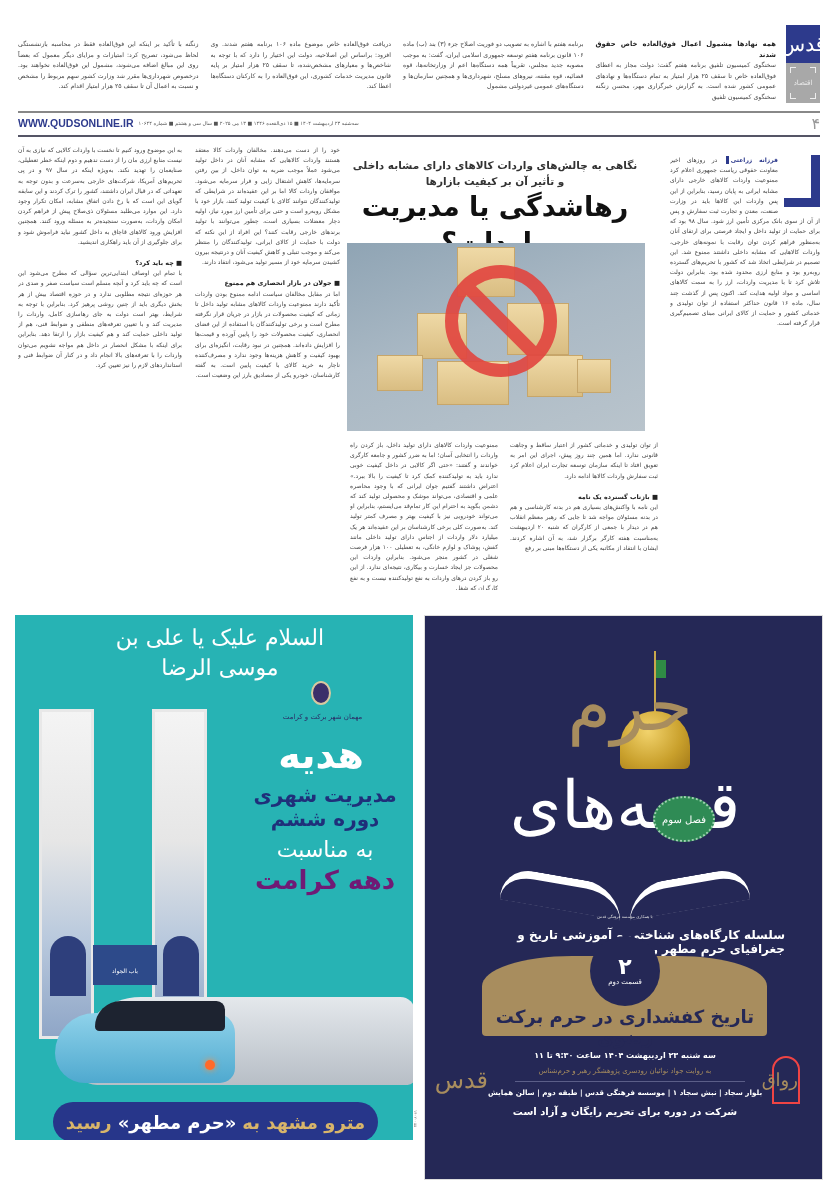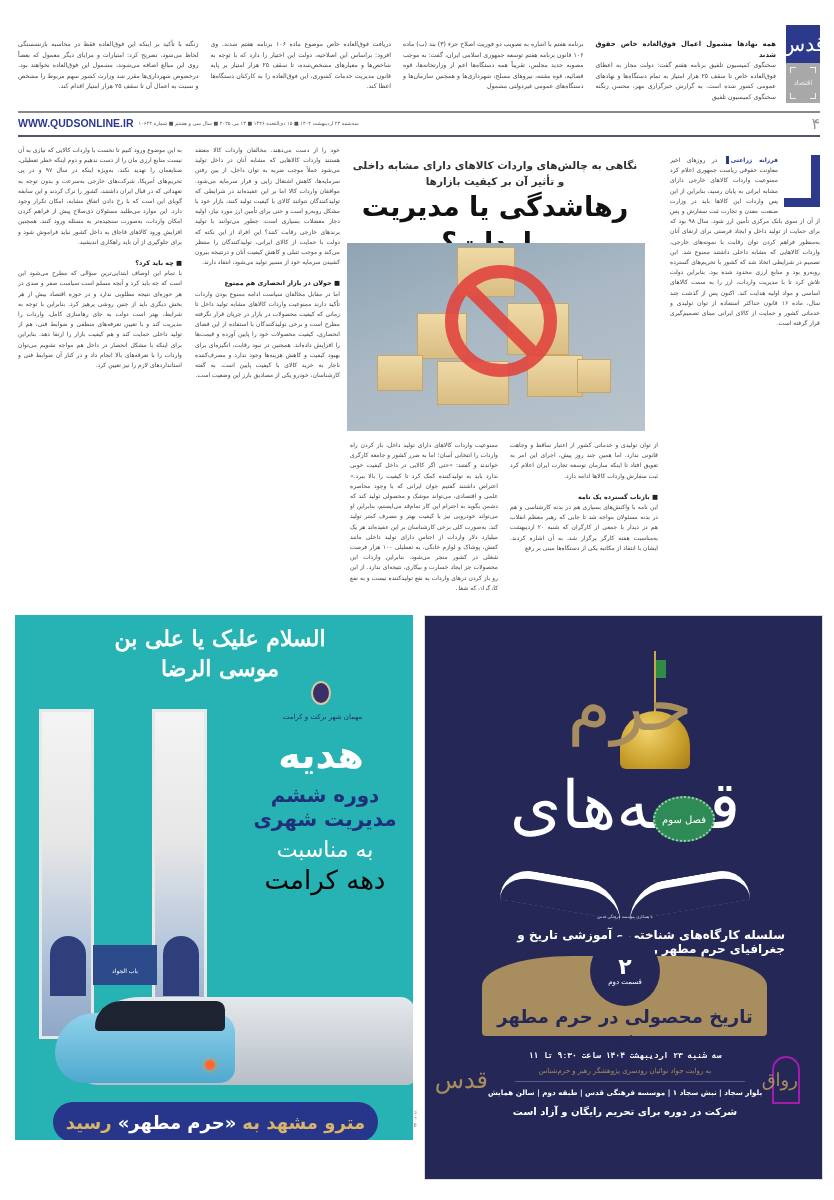--- a/index.html
+++ b/index.html
@@ -52,27 +52,27 @@
   .headline { position: absolute; right: 175px; top: 44px; width: 300px; text-align: center; font-size: 27px; line-height: 36px; color: #111; font-weight: bold; font-family: "DejaVu Sans", sans-serif; }
   .photo { position: absolute; right: 175px; top: 98px; width: 298px; height: 188px; background: linear-gradient(160deg, #8fa4b4 0%, #a9b8c4 45%, #b9c4cc 100%); overflow: hidden; }
   .box { position: absolute; background: linear-gradient(180deg, #efd9a6, #d9bd82); border: 1px solid #c7a66a; }
   .ban-sign { position: absolute; left: 98px; top: 22px; width: 112px; height: 112px; border: 13px solid #e2453f; border-radius: 50%; opacity: 0.9; }
   .ban-sign::after { content: ""; position: absolute; left: 37px; top: -12px; width: 13px; height: 110px; background: #e2453f; transform: rotate(-45deg); }
 
   
   .ad-left { position: absolute; top: 615px; left: 15px; width: 398px; height: 525px; background: #27b3b4; overflow: hidden; }
   .ad-right { position: absolute; top: 615px; left: 424px; width: 399px; height: 565px; background: #252856; overflow: hidden; border: 1px solid #ddd; }
 
-  .al-salam { position: absolute; top: 8px; left: 95px; width: 220px; text-align: center; font-size: 22px; color: #fff; font-family: "DejaVu Serif", serif; line-height: 30px; font-weight: bold; }
+  .al-salam { position: absolute; top: 8px; left: 95px; width: 220px; text-align: center; font-size: 22px; color: #fff; font-family: "DejaVu Serif", serif; line-height: 30px; }
   .al-emblem { position: absolute; top: 66px; left: 296px; width: 20px; height: 24px; border-radius: 50%; background: #3b2f6a; border: 2px solid #d8c8a0; }
   .al-tagline { position: absolute; top: 98px; left: 255px; width: 105px; text-align: center; font-size: 7px; color: #2b2b66; font-family: "DejaVu Serif", serif; }
   .al-gift { position: absolute; top: 118px; left: 221px; width: 170px; text-align: center; font-size: 38px; font-weight: bold; color: #fff; letter-spacing: 3px; }
   .al-period { position: absolute; top: 168px; left: 225px; width: 170px; text-align: center; font-size: 20px; line-height: 24px; color: #1f2f7a; font-weight: bold; }
   .al-occasion { position: absolute; top: 222px; left: 225px; width: 170px; text-align: center; font-size: 22px; color: #fff; }
-  .al-decade { position: absolute; top: 250px; left: 225px; width: 170px; text-align: center; font-size: 26px; color: #000000; font-weight: normal; }
+  .al-decade { position: absolute; top: 250px; left: 225px; width: 170px; text-align: center; font-size: 26px; color: #701a75; font-weight: bold; }
 
   .tower { position: absolute; top: 94px; width: 55px; height: 330px; background: linear-gradient(180deg, #f4f4f4 0%, #e6e6e6 40%, #b9c9dd 70%, #8fa6c7 100%); border: 3px solid #e8e8e8; }
   .tower-l { left: 24px; }
   .tower-r { left: 137px; }
   .tower .arch { position: absolute; bottom: 40px; left: 8px; width: 36px; height: 60px; background: #2e3f7c; border-radius: 18px 18px 0 0; }
   .gate { position: absolute; top: 330px; left: 78px; width: 64px; height: 40px; background: #2d4a8a; }
   .gate-label { position: absolute; top: 352px; left: 78px; width: 64px; text-align: center; font-size: 6px; color: #fff; }
   .train { position: absolute; top: 360px; left: 0; width: 398px; height: 130px; }
   .train-body { position: absolute; top: 22px; left: 60px; width: 340px; height: 88px; background: linear-gradient(180deg, #e4e8ec, #b7bec6); border-radius: 90px 20px 10px 30px; }
   .train-face { position: absolute; top: 38px; left: 40px; width: 180px; height: 70px; background: linear-gradient(180deg, #8fd2ea, #4fa9cf); border-radius: 80px 40px 30px 60px; }
@@ -91,27 +91,27 @@
   .ar-book { position: absolute; top: 250px; left: 75px; width: 250px; height: 40px; }
   .ar-book::before { content: ""; position: absolute; left: 0; top: 10px; width: 120px; height: 26px; border-top: 8px solid #fff; border-radius: 60px 60px 0 0; transform: skewY(10deg); }
   .ar-book::after { content: ""; position: absolute; right: 0; top: 10px; width: 120px; height: 26px; border-top: 8px solid #fff; border-radius: 60px 60px 0 0; transform: skewY(-10deg); }
   .ar-series-small { position: absolute; top: 298px; left: 40px; width: 320px; text-align: center; font-size: 4px; color: #ddd; }
   .ar-series { position: absolute; top: 312px; left: 40px; width: 320px; font-size: 12px; color: #fff; font-weight: bold; }
   .ar-arch { position: absolute; top: 340px; left: 57px; width: 285px; height: 80px; background: #a88d5e; border-radius: 90px 90px 4px 4px / 30px 30px 4px 4px; }
   .ar-episode-circle { position: absolute; top: 320px; left: 165px; width: 70px; height: 70px; border-radius: 50%; background: #252856; display: flex; flex-direction: column; align-items: center; justify-content: center; color: #fff; }
   .ar-episode-num { font-size: 22px; font-weight: bold; line-height: 22px; }
   .ar-episode-label { font-size: 7px; }
   .ar-main-title { position: absolute; top: 390px; left: 60px; width: 280px; text-align: center; font-size: 18px; font-weight: bold; color: #252856; }
-  .ar-date { position: absolute; top: 435px; left: 70px; width: 260px; text-align: center; font-size: 8px; font-weight: bold; color: #fff; font-family: Liberation Mono, monospace; }
+  .ar-date { position: absolute; top: 435px; left: 70px; width: 260px; text-align: center; font-size: 8px; font-weight: bold; color: #fff; }
   .ar-narrator { position: absolute; top: 451px; left: 70px; width: 260px; text-align: center; font-size: 7px; color: #a88d5e; }
   .ar-divider { position: absolute; top: 465px; left: 90px; width: 230px; height: 1px; background: #5b5e88; }
   .ar-address { position: absolute; top: 472px; left: 55px; width: 290px; text-align: center; font-size: 7.2px; color: #fff; font-weight: bold; }
   .ar-free { position: absolute; top: 490px; left: 70px; width: 260px; text-align: center; font-size: 10px; color: #fff; font-weight: bold; }
   .ar-logo-left { position: absolute; top: 450px; left: 35px; width: 28px; height: 40px; color: #a88d5e; font-size: 24px; font-family: "DejaVu Serif", serif; text-align: center; }
-  .ar-logo-right { position: absolute; top: 440px; right: 22px; width: 28px; height: 48px; border: 2px solid #a21caf; border-radius: 14px 14px 0 0; color: #a88d5e; font-size: 18px; text-align: center; font-family: "DejaVu Serif", serif; line-height: 44px; }
+  .ar-logo-right { position: absolute; top: 440px; right: 22px; width: 28px; height: 48px; border: 2px solid #ef4444; border-radius: 14px 14px 0 0; color: #a88d5e; font-size: 18px; text-align: center; font-family: "DejaVu Serif", serif; line-height: 44px; }
 
   .ad-code { position: absolute; font-size: 4px; color: #777; writing-mode: vertical-rl; }
 </style>
 </head>
 <body>
 
 <div class="top-strip">
   <div class="logo-box">
     <div class="logo-top">قدس</div>
     <div class="logo-bottom">
@@ -183,22 +183,22 @@
     <p>با تمام این اوصاف ابتدایی‌ترین سؤالی که مطرح می‌شود این است که چه باید کرد و آنچه مسلم است سیاست صفر و صدی در هر حوزه‌ای نتیجه مطلوبی ندارد و در حوزه اقتصاد بیش از هر بخش دیگری باید از چنین روشی پرهیز کرد. بنابراین با توجه به شرایط، بهتر است دولت به جای رهاسازی کامل، واردات را مدیریت کند و با تعیین تعرفه‌های منطقی و ضوابط فنی، هم از تولید داخلی حمایت کند و هم کیفیت بازار را ارتقا دهد. بنابراین برای اینکه با مشکل انحصار در داخل هم مواجه نشویم می‌توان واردات را با تعرفه‌های بالا انجام داد و در کنار آن ضوابط فنی و استانداردهای لازم را نیز تعیین کرد.</p>
   </div>
 </div>
 
 <div class="ad-left">
   <div class="al-salam">السلام علیک یا علی بن موسی الرضا</div>
   <div class="al-emblem"></div>
   <div class="al-tagline">مهمان شهر برکت و کرامت</div>
   <div class="al-gift">هدیه</div>
   <div class="al-period">
+    <div>مدیریت شهری</div>
     <div>دوره ششم</div>
-    <div>مدیریت شهری</div>
   </div>
   <div class="al-occasion">به مناسبت</div>
   <div class="al-decade">دهه کرامت</div>
 
   <div class="tower tower-l">
       <div class="arch"></div>
     </div>
   <div class="tower tower-r">
       <div class="arch"></div>
     </div>
@@ -230,21 +230,21 @@
   <div class="ar-season">فصل سوم</div>
   <div class="ar-book"></div>
   <div class="ar-series-small">با همکاری مؤسسه فرهنگی قدس</div>
   <div class="ar-series">سلسله کارگاه‌های شناختی و آموزشی تاریخ و جغرافیای حرم مطهر رضوی</div>
 
   <div class="ar-arch"></div>
   <div class="ar-episode-circle">
     <span class="ar-episode-num">۲</span>
     <span class="ar-episode-label">قسمت دوم</span>
   </div>
-  <div class="ar-main-title">تاریخ محصولی در حرم مطهر رضوی</div>
+  <div class="ar-main-title">تاریخ کفشداری در حرم برکت رضوی</div>
 
   <div class="ar-date">سه شنبه ۲۳ اردیبهشت ۱۴۰۴ ساعت ۹:۳۰ تا ۱۱</div>
   <div class="ar-narrator">به روایت جواد نوائیان رودسری   پژوهشگر رهبر و حرم‌شناس</div>
   <div class="ar-divider"></div>
   <div class="ar-address">بلوار سجاد | نبش سجاد ۱ | موسسه فرهنگی قدس | طبقه دوم | سالن همایش</div>
   <div class="ar-free">شرکت در دوره برای تحریم رایگان و آزاد است</div>
   <div class="ar-logo-left">قدس</div>
   <div class="ar-logo-right">رواق</div>
 </div>
 

